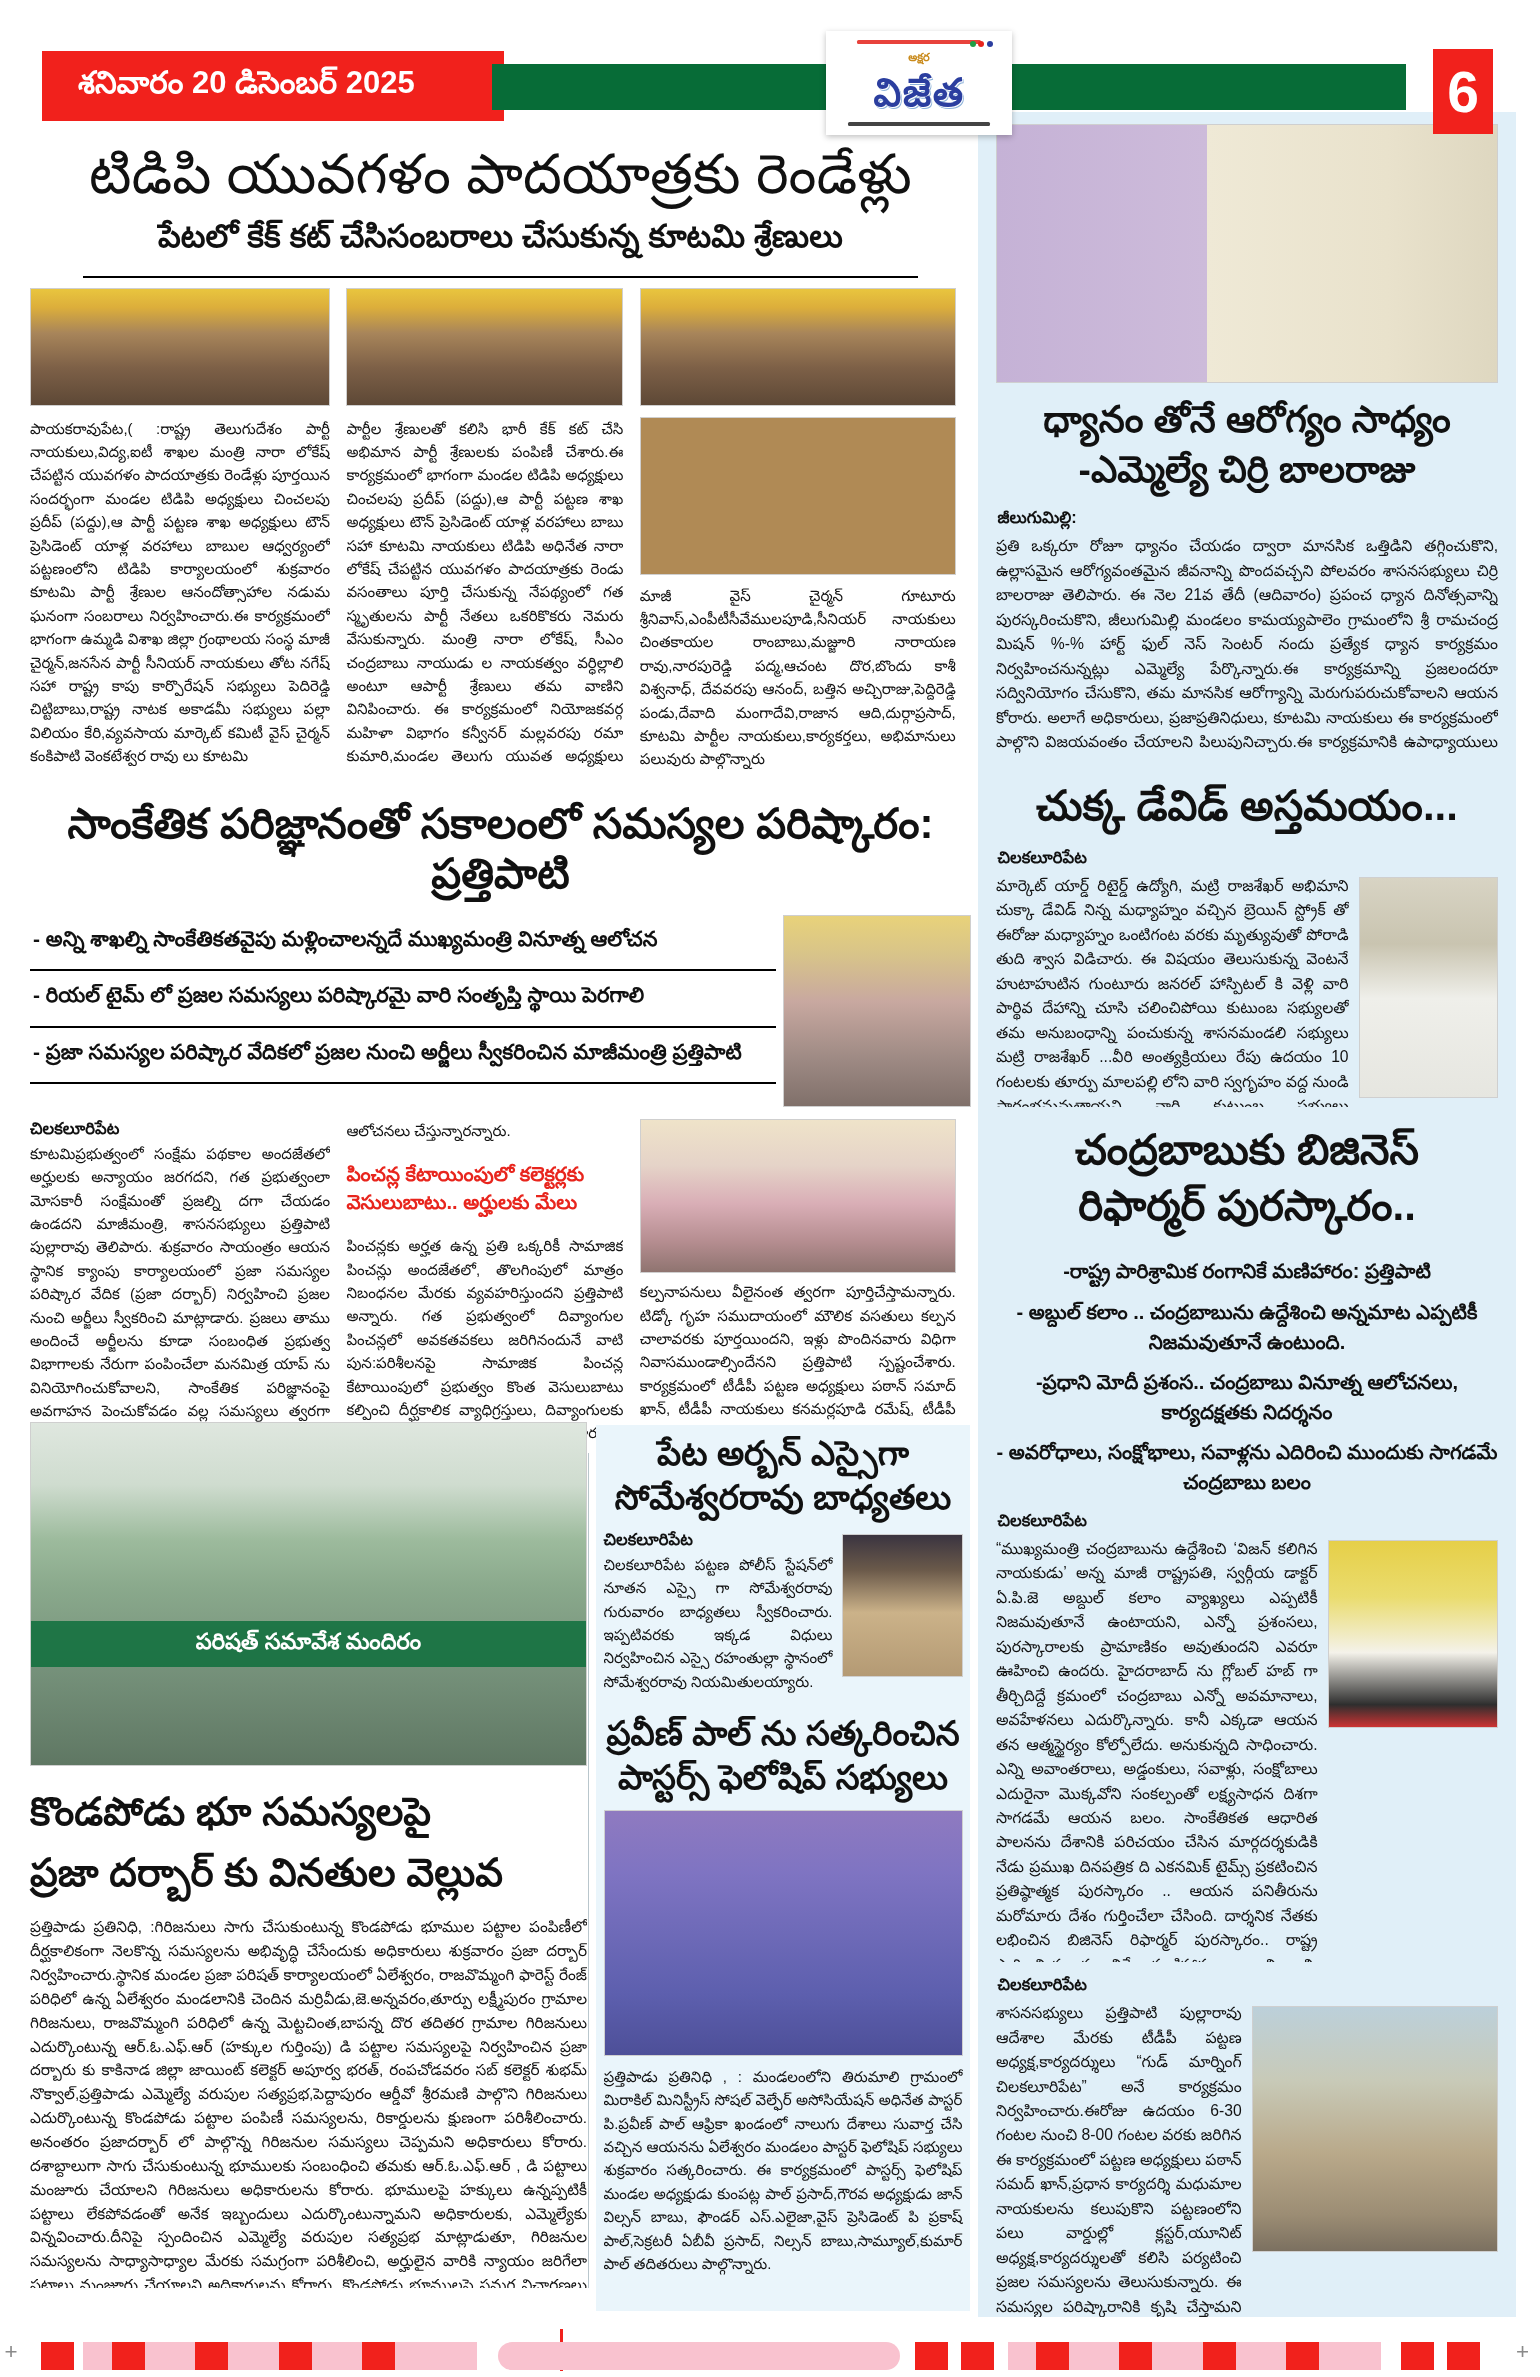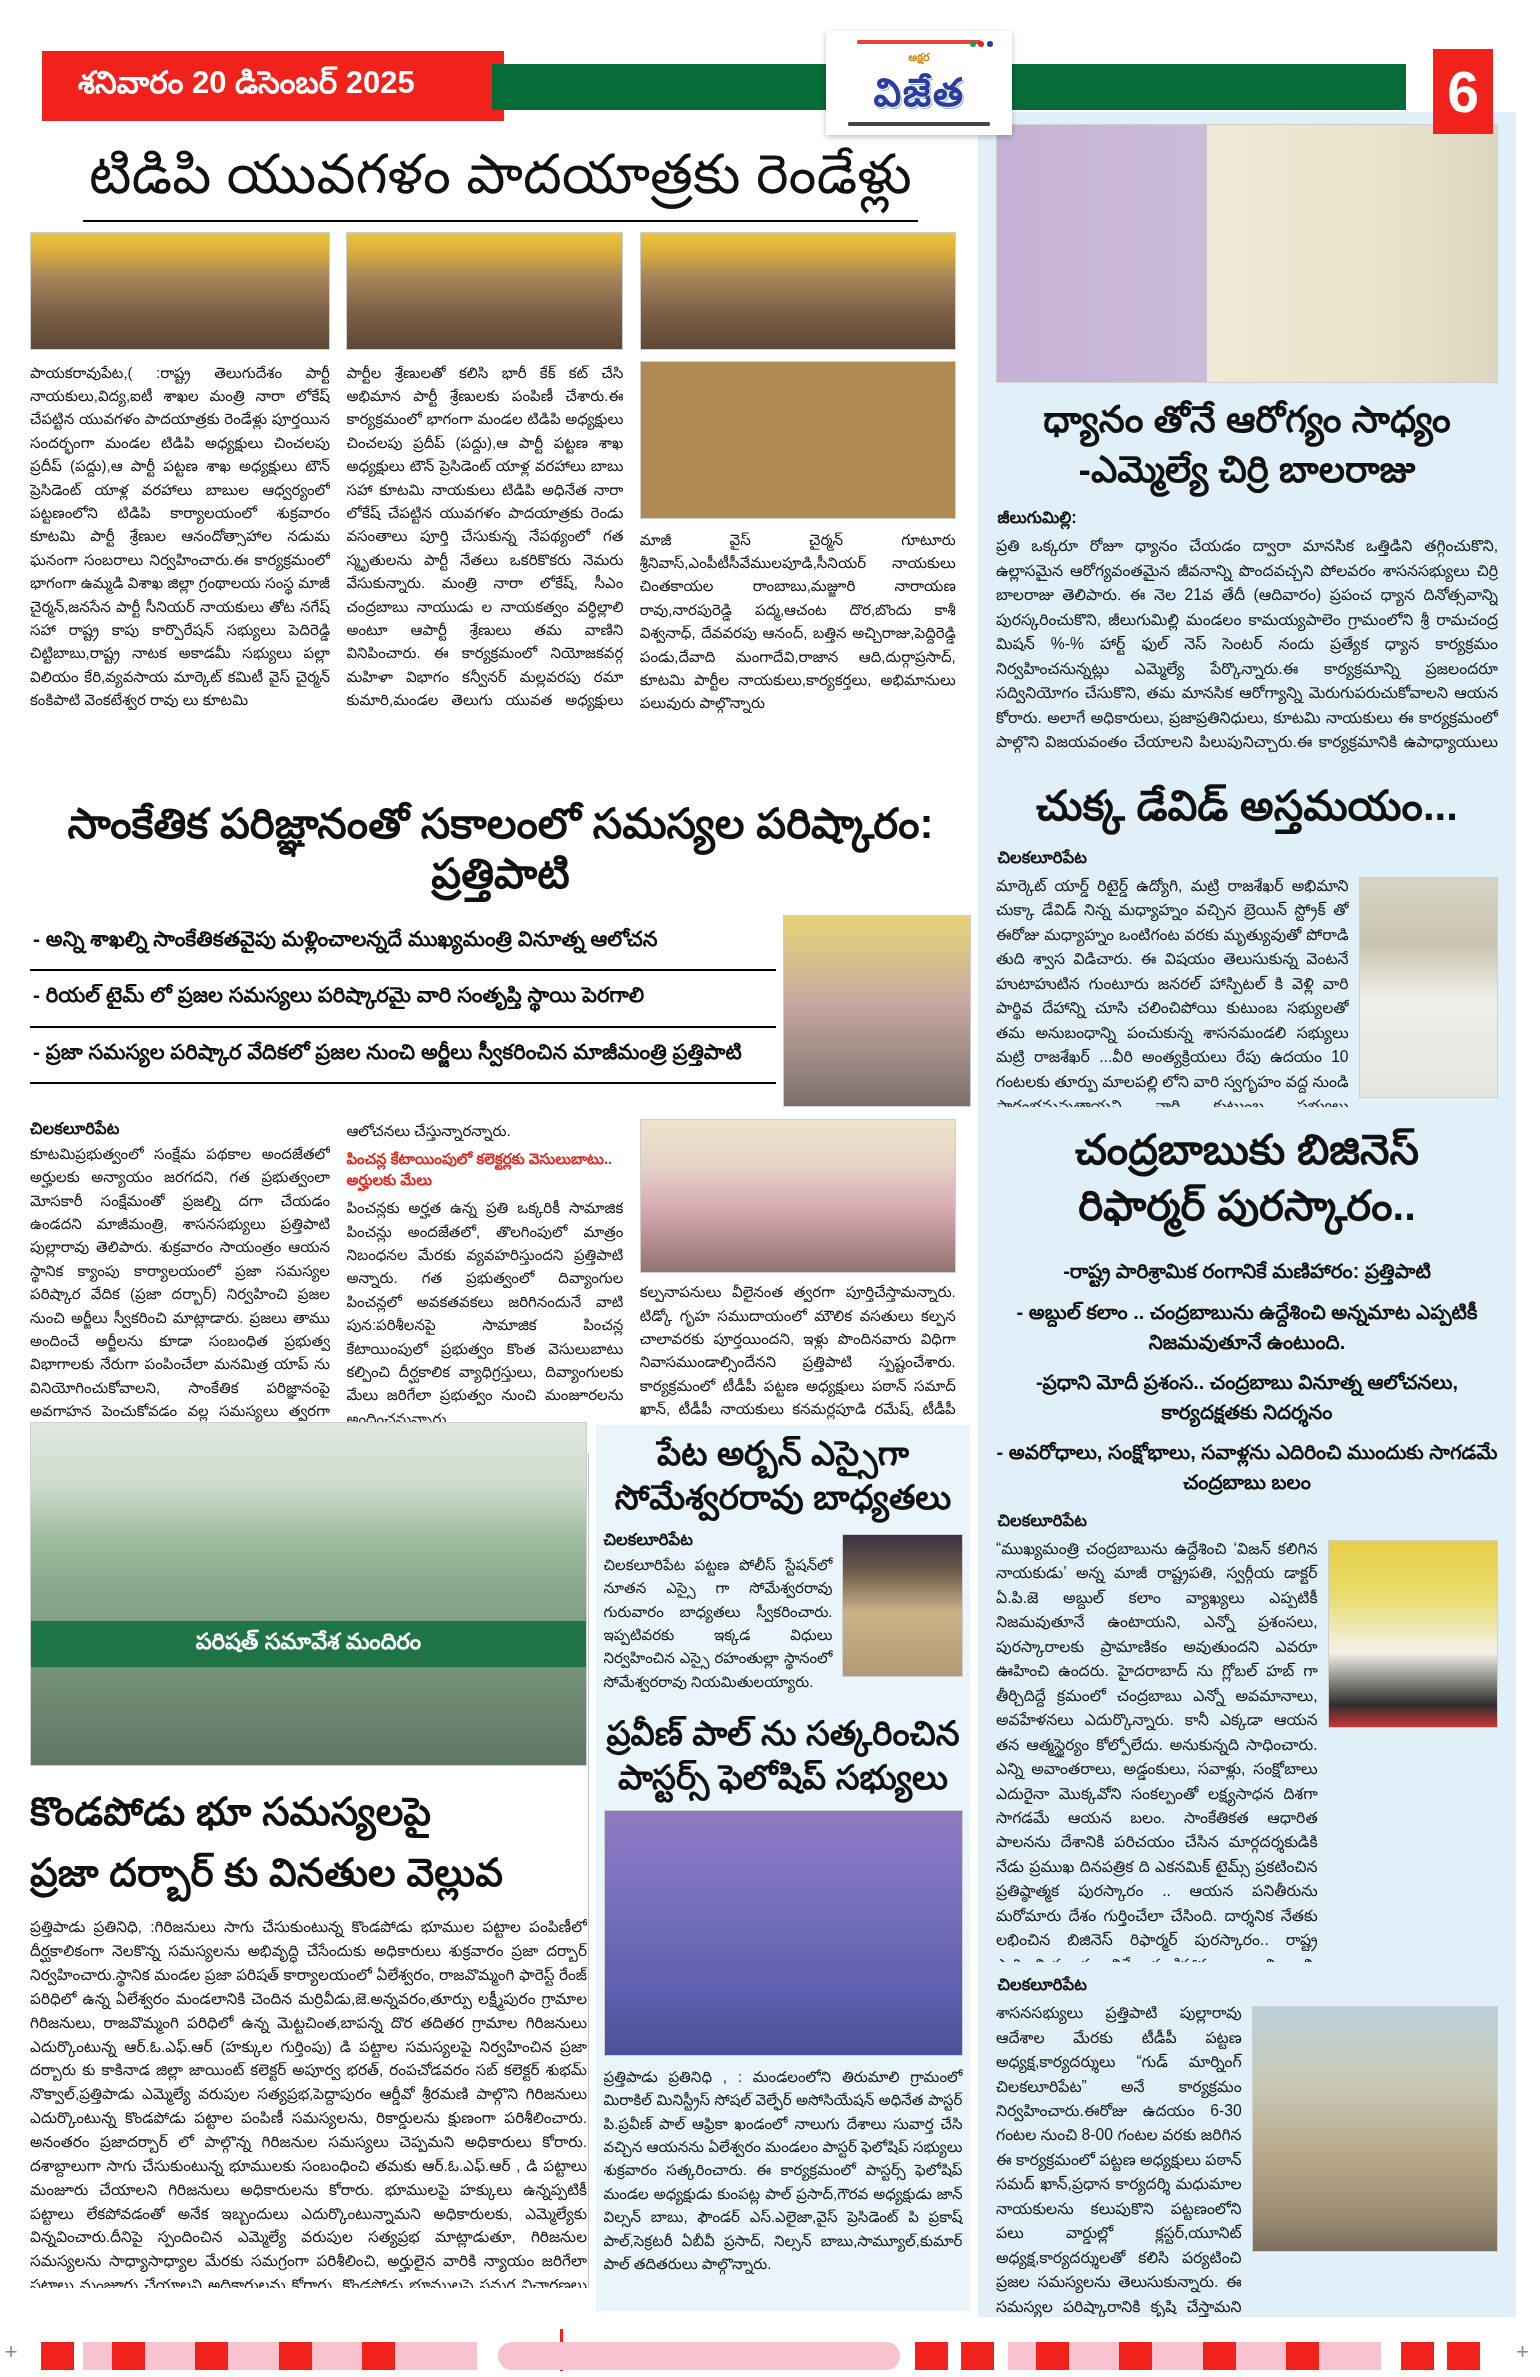--- a/index.html
+++ b/index.html
@@ -47,21 +47,21 @@
   .tech-block { position:absolute; left:30px; top:799px; width:941px; }
   .tech-title { font-size:42px; font-weight:800; text-align:center; line-height:1.2; }
   .tech-deck { display:flex; margin-top:15px; gap:7px; }
   .tech-bullets { flex:1; }
   .tech-bullet { font-size:21px; font-weight:800; padding:12px 3px 13.4px 3px; border-bottom:2.2px solid #000; }
   .tech-bullet:last-child { border-bottom:2.2px solid #000; }
   .deck-photo { width:188px; height:192px;
     background:linear-gradient(180deg,#e8d27a 0%,#d8c489 20%,#c8a8a0 45%,#9e8a84 75%,#80706a 100%); }
   .tech-grid { display:grid; grid-template-columns:300px 277px 316px; column-gap:16.4px; margin-top:12px; }
   .tech-col1-body { height:325px; }
-  .tech-subhead { color:#e8251d; font-weight:800; font-size:15px; line-height:1.4; margin:6px 0; }
+  .tech-subhead { color:#e8251d; font-weight:800; font-size:20px; line-height:1.4; margin:18px 0; }
   .tech-col2-body { height:246px; }
   .tech-col3-photo { height:154px; margin-bottom:7.5px;
     background:linear-gradient(180deg,#efe3c9 0%,#e5d3c8 30%,#d9aeb6 55%,#b58d90 80%,#8f7470 100%); }
   .tech-col3-body { height:195px; }
 
   
   .konda-block { position:absolute; left:30px; top:1422px; width:557px; }
   .konda-photo { height:344px;
     background:linear-gradient(180deg,#dfe7df 0%,#cfdccf 18%,#9dbb9d 34%,#8aa98c 48%,#77937c 70%,#5f7763 100%); }
   .konda-banner { position:absolute; left:0; right:0; top:58%; background:rgba(14,110,60,.85);
@@ -124,20 +124,21 @@
         <i style="background:#2b3e9f"></i>
     </div>
     <div class="sub-bar"></div>
   </div>
   <div class="page-num">
     <span>6</span>
   </div>
 
   <div class="lead-block">
     <div class="lead-title">టిడిపి యువగళం పాదయాత్రకు రెండేళ్లు</div>
+    <div class="lead-sub">పేటలో కేక్ కట్ చేసిసంబరాలు చేసుకున్న కూటమి శ్రేణులు</div>
     <div class="lead-rule"></div>
     <div class="lead-grid">
       <div>
         <div class="photo ph-yellow lead-photo"></div>
         <div class="body-text lead-col-text">పాయకరావుపేట,( :రాష్ట్ర తెలుగుదేశం పార్టీ నాయకులు,విద్య,ఐటీ శాఖల మంత్రి నారా లోకేష్ చేపట్టిన యువగళం పాదయాత్రకు రెండేళ్లు పూర్తయిన సందర్భంగా మండల టిడిపి అధ్యక్షులు చించలపు ప్రదీప్ (పద్దు),ఆ పార్టీ పట్టణ శాఖ అధ్యక్షులు టౌన్ ప్రెసిడెంట్ యాళ్ల వరహాలు బాబుల ఆధ్వర్యంలో పట్టణంలోని టిడిపి కార్యాలయంలో శుక్రవారం కూటమి పార్టీ శ్రేణుల ఆనందోత్సాహాల నడుమ ఘనంగా సంబరాలు నిర్వహించారు.ఈ కార్యక్రమంలో భాగంగా ఉమ్మడి విశాఖ జిల్లా గ్రంథాలయ సంస్థ మాజీ చైర్మన్,జనసేన పార్టీ సీనియర్ నాయకులు తోట నగేష్ సహా రాష్ట్ర కాపు కార్పొరేషన్ సభ్యులు పెదిరెడ్డి చిట్టిబాబు,రాష్ట్ర నాటక అకాడమీ సభ్యులు పల్లా విలియం కేరి,వ్యవసాయ మార్కెట్ కమిటీ వైస్ చైర్మన్ కంకిపాటి వెంకటేశ్వర రావు లు కూటమి</div>
       </div>
       <div>
         <div class="photo ph-yellow lead-photo"></div>
         <div class="body-text lead-col-text">పార్టీల శ్రేణులతో కలిసి భారీ కేక్ కట్ చేసి అభిమాన పార్టీ శ్రేణులకు పంపిణీ చేశారు.ఈ కార్యక్రమంలో భాగంగా మండల టిడిపి అధ్యక్షులు చించలపు ప్రదీప్ (పద్దు),ఆ పార్టీ పట్టణ శాఖ అధ్యక్షులు టౌన్ ప్రెసిడెంట్ యాళ్ల వరహాలు బాబు సహా కూటమి నాయకులు టిడిపి అధినేత నారా లోకేష్ చేపట్టిన యువగళం పాదయాత్రకు రెండు వసంతాలు పూర్తి చేసుకున్న నేపథ్యంలో గత స్మృతులను పార్టీ నేతలు ఒకరికొకరు నెమరు వేసుకున్నారు. మంత్రి నారా లోకేష్, సీఎం చంద్రబాబు నాయుడు ల నాయకత్వం వర్ధిల్లాలి అంటూ ఆపార్టీ శ్రేణులు తమ వాణిని వినిపించారు. ఈ కార్యక్రమంలో నియోజకవర్గ మహిళా విభాగం కన్వీనర్ మల్లవరపు రమా కుమారి,మండల తెలుగు యువత అధ్యక్షులు గొల్లపల్లి నాగు,పట్టణ టిడిపి మాజీ అధ్యక్షులు పెద్దిరెడ్డి శ్రీను,మార్కెట్ కమిటీ</div>
       </div>

